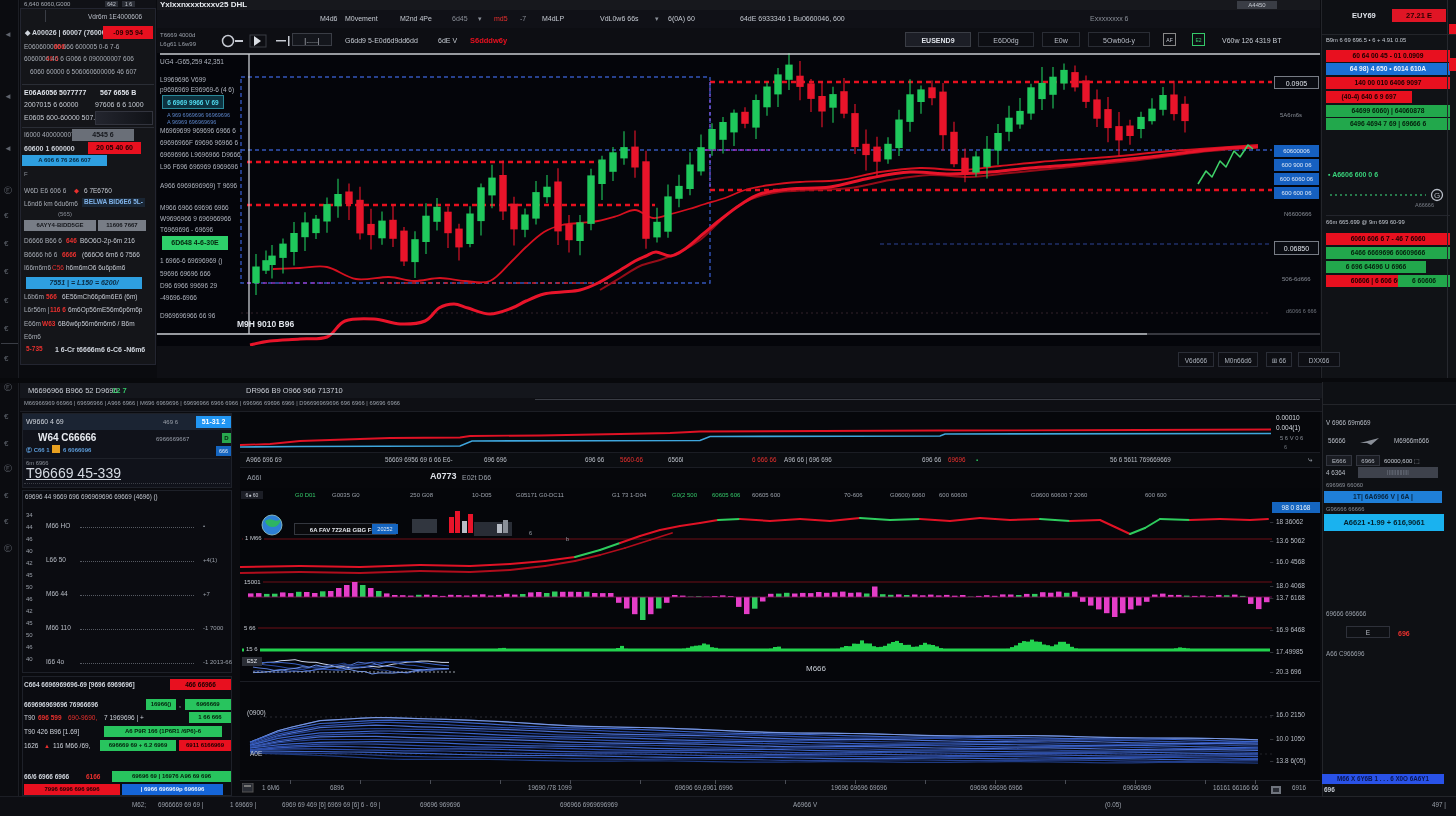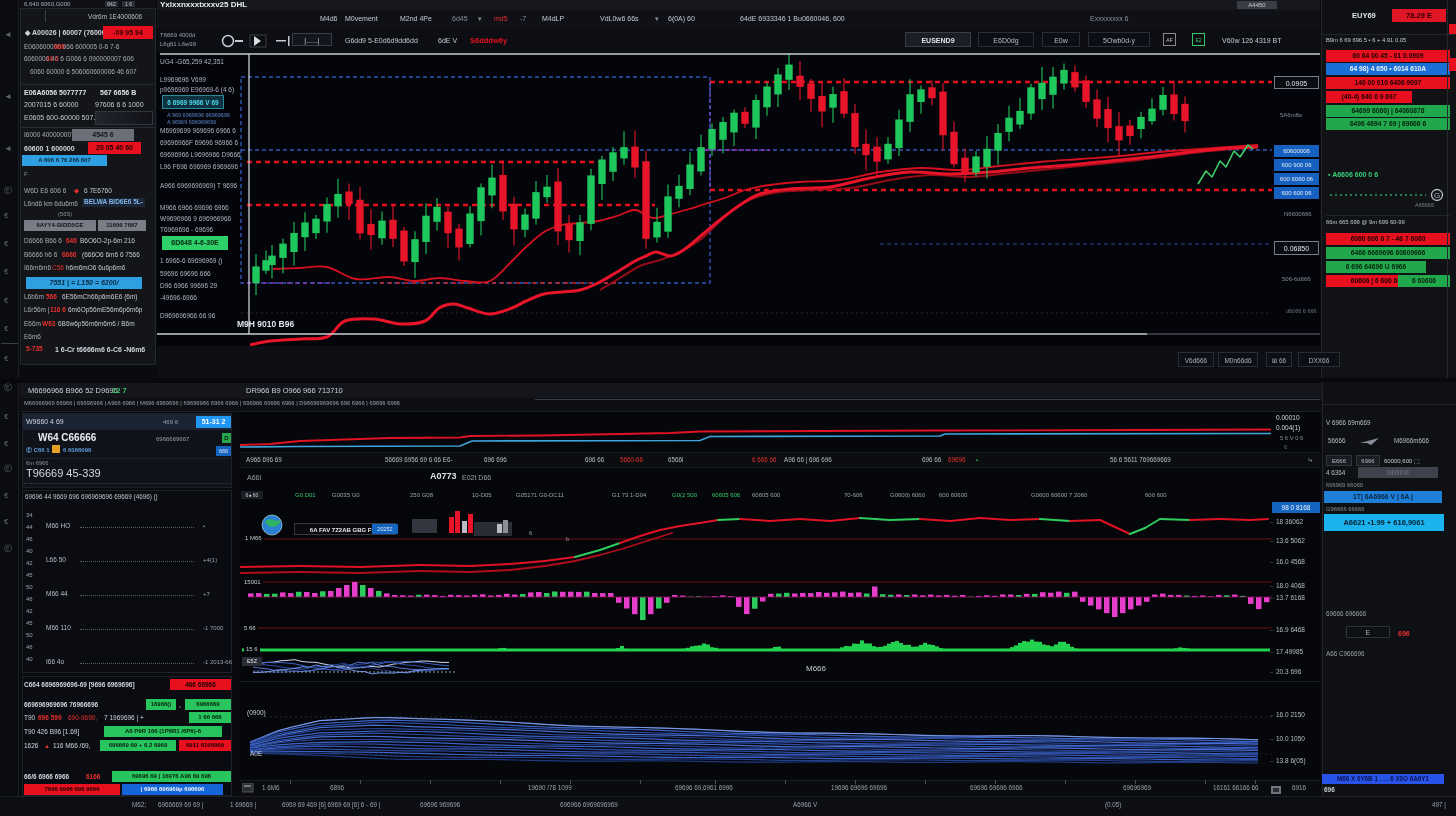--- a/index.html
+++ b/index.html
@@ -409,21 +409,21 @@
     <div style="position:absolute;left:1266px;top:352px;width:26px;height:15px;background:transparent;border:1px solid #2a2d36;">
       <span style="display:block;font-size:6.5px;line-height:15px;color:#aab0ba;white-space:nowrap;overflow:hidden;text-align:center;">⊞ 66</span>
     </div>
     <div style="position:absolute;left:1298px;top:352px;width:42px;height:15px;background:#0e0f14;border:1px solid #2a2d36;z-index:5;">
       <span style="display:block;font-size:6.5px;line-height:15px;color:#aab0ba;white-space:nowrap;overflow:hidden;text-align:center;">DXX66</span>
     </div>
     <div style="position:absolute;left:1321px;top:0px;width:1px;height:378px;background:#23252a;"></div>
     <div style="position:absolute;left:1322px;top:0px;width:134px;height:378px;background:#0e1014;"></div>
     <div style="position:absolute;left:1352px;top:11px;font-size:7.5px;line-height:9.5px;color:#dfe3ea;white-space:nowrap;font-weight:bold;">EUY69</div>
     <div style="position:absolute;left:1392px;top:9px;width:54px;height:13px;background:#e01525;">
-      <span style="display:block;font-size:7.5px;line-height:13px;color:#2a0000;white-space:nowrap;overflow:hidden;text-align:center;font-weight:bold;">78.29 E</span>
+      <span style="display:block;font-size:7.5px;line-height:13px;color:#2a0000;white-space:nowrap;overflow:hidden;text-align:center;font-weight:bold;">27.21 E</span>
     </div>
     <div style="position:absolute;left:1322px;top:34px;width:134px;height:344px;background:#101216;border-top:1px solid #23252a;"></div>
     <div style="position:absolute;left:1326px;top:37px;font-size:5.8px;line-height:7.8px;color:#c5cad2;white-space:nowrap;">B9m 6 69 696.5 • 6 + 4.91 0.05</div>
     <div style="position:absolute;left:1326px;top:50px;width:124px;height:11.5px;background:#e8101f;">
       <span style="display:block;font-size:6.7px;line-height:11.5px;color:#1c0000;white-space:nowrap;overflow:hidden;text-align:center;font-weight:bold;">60 64 00 45 - 01 0.0909</span>
     </div>
     <div style="position:absolute;left:1326px;top:63px;width:124px;height:11.5px;background:#1a6fd4;">
       <span style="display:block;font-size:6.7px;line-height:11.5px;color:#eaf2fc;white-space:nowrap;overflow:hidden;text-align:center;font-weight:bold;">64 98) 4 650 • 6014 610A</span>
     </div>
     <div style="position:absolute;left:1326px;top:77px;width:124px;height:11.5px;background:#e8101f;">
@@ -494,21 +494,21 @@
     <div style="position:absolute;left:52px;top:445px;width:8px;height:8px;background:#e8a020;">
       <span style="display:block;font-size:5px;line-height:8px;color:#000;white-space:nowrap;overflow:hidden;text-align:center;"></span>
     </div>
     <div style="position:absolute;left:63px;top:446px;font-size:6px;line-height:8px;color:#5b9bd8;white-space:nowrap;font-weight:bold;">6 6066096</div>
     <div style="position:absolute;left:24px;top:483px;width:206px;border-bottom:1px dotted #3a3d45;"></div>
     <div style="position:absolute;left:216px;top:446px;width:15px;height:10px;background:#1565c0;">
       <span style="display:block;font-size:5.5px;line-height:10px;color:#dfe8f5;white-space:nowrap;overflow:hidden;text-align:center;">666</span>
     </div>
     <div style="position:absolute;left:24px;top:458px;width:206px;height:1px;background:#1e2129;"></div>
     <div style="position:absolute;left:26px;top:460px;font-size:5.8px;line-height:7.8px;color:#8a8f98;white-space:nowrap;">6m 6966</div>
-    <div style="position:absolute;left:26px;top:468px;font-size:11px;line-height:11px;color:#d5dae2;white-space:nowrap;">T96669 45-339</div>
+    <div style="position:absolute;left:26px;top:468px;font-size:14px;line-height:11px;color:#d5dae2;white-space:nowrap;text-decoration:underline;">T96669 45-339</div>
     <div style="position:absolute;left:22px;top:490px;width:210px;height:183px;background:#0b0c11;border:1px solid #1e2129;"></div>
     <div style="position:absolute;left:25px;top:493px;font-size:6.3px;line-height:8.3px;color:#c0c5cd;white-space:nowrap;">69696 44 9669 696 696969696 69669 (4696)  ()</div>
     <div style="position:absolute;left:26px;top:511px;font-size:6px;line-height:8px;color:#9aa0aa;white-space:nowrap;">34</div>
     <div style="position:absolute;left:26px;top:523px;font-size:6px;line-height:8px;color:#9aa0aa;white-space:nowrap;">44</div>
     <div style="position:absolute;left:26px;top:535px;font-size:6px;line-height:8px;color:#9aa0aa;white-space:nowrap;">46</div>
     <div style="position:absolute;left:26px;top:547px;font-size:6px;line-height:8px;color:#9aa0aa;white-space:nowrap;">40</div>
     <div style="position:absolute;left:26px;top:559px;font-size:6px;line-height:8px;color:#9aa0aa;white-space:nowrap;">42</div>
     <div style="position:absolute;left:26px;top:571px;font-size:6px;line-height:8px;color:#9aa0aa;white-space:nowrap;">45</div>
     <div style="position:absolute;left:26px;top:583px;font-size:6px;line-height:8px;color:#9aa0aa;white-space:nowrap;">50</div>
     <div style="position:absolute;left:26px;top:595px;font-size:6px;line-height:8px;color:#9aa0aa;white-space:nowrap;">46</div>

